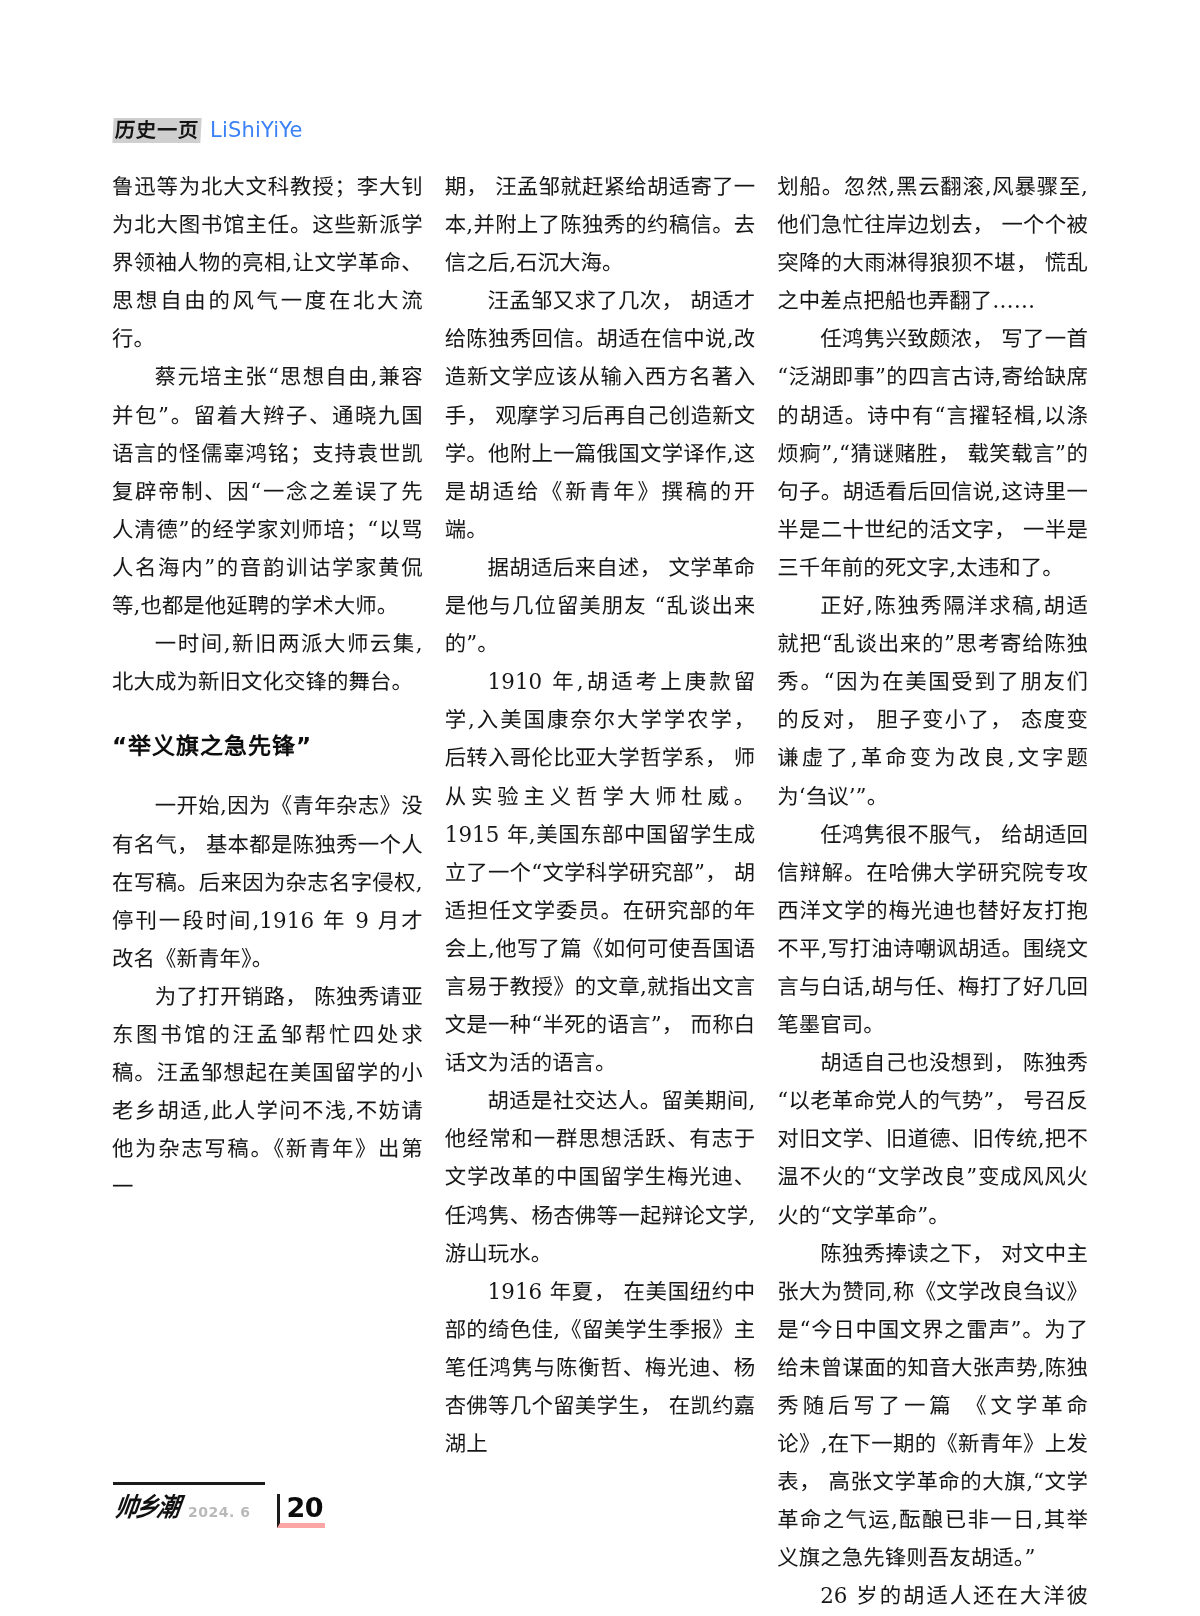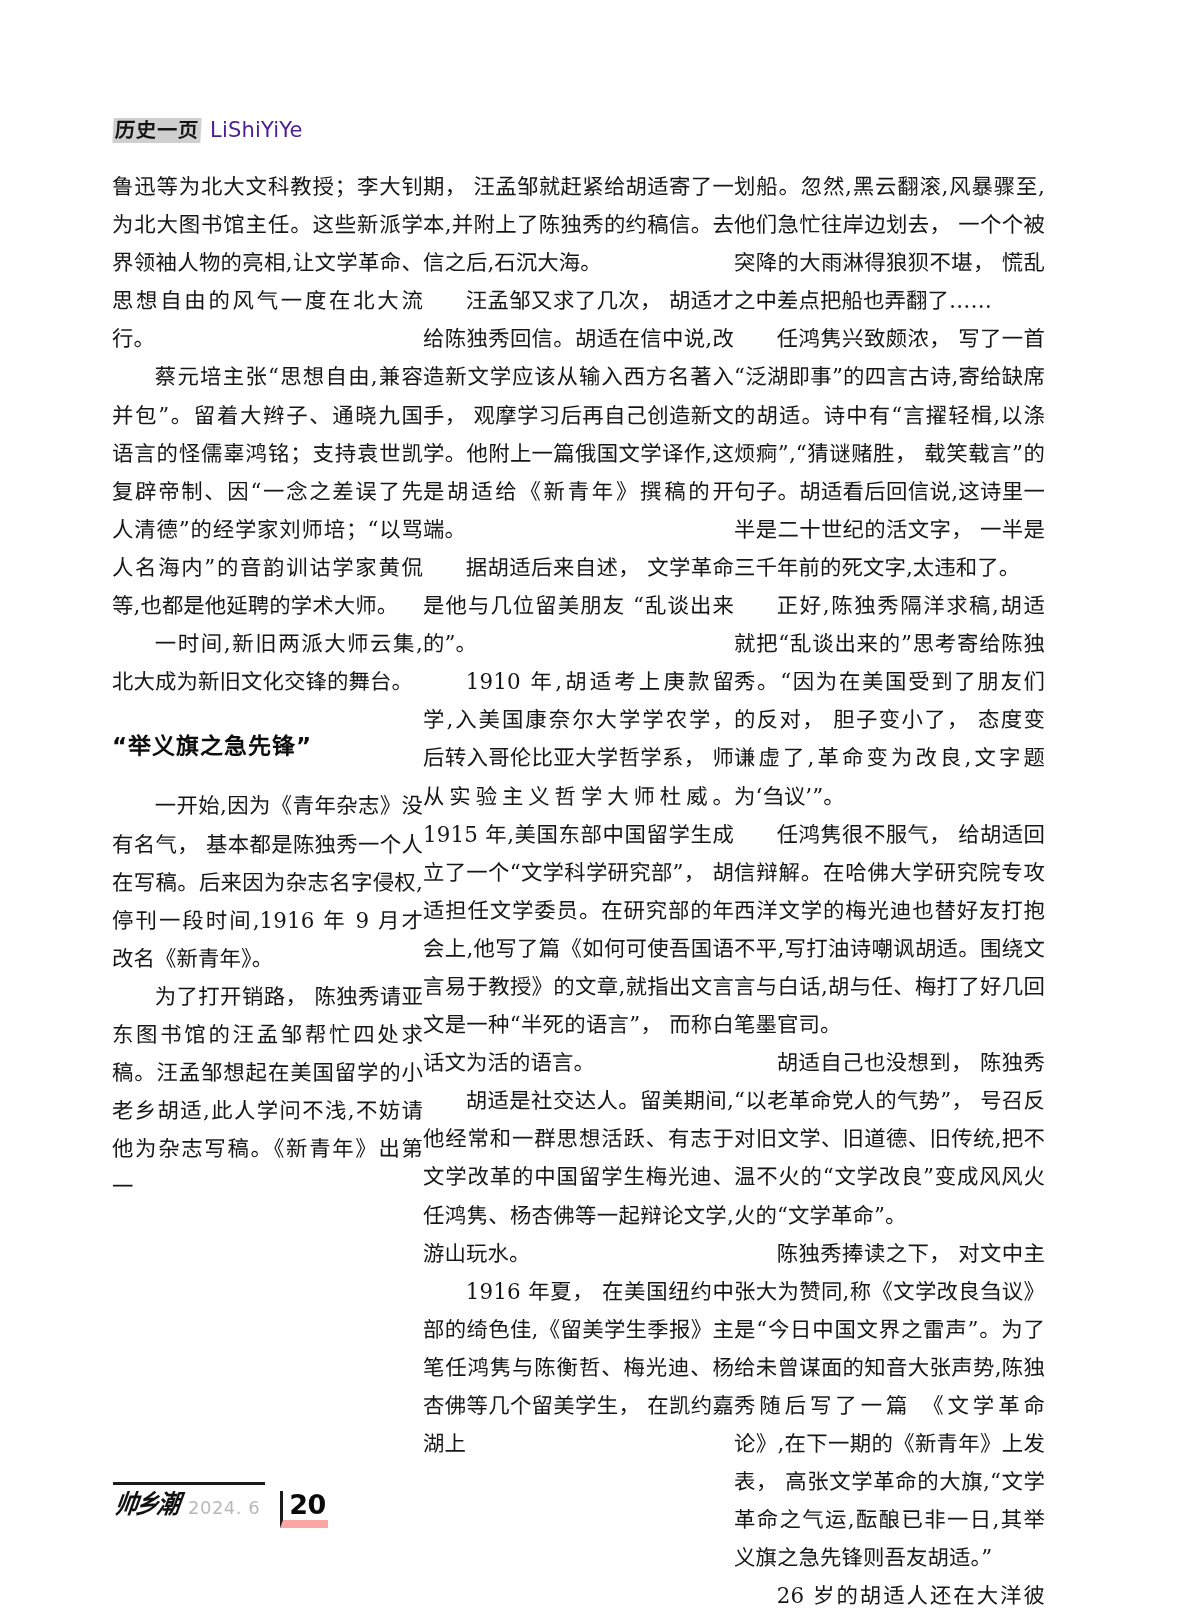--- a/index.html
+++ b/index.html
@@ -45,32 +45,33 @@
     color: #141414;
     background: #cfcfcf;
     padding: 1px 2px 2px 2px;
     line-height: 1.12;
     transform: skewX(-3deg);
   }
   .rh-en {
     font-family: "DejaVu Sans", "Liberation Sans", sans-serif;
     font-size: 21px;
     font-weight: 400;
-    color: #4c1d95;
+    color: #3b82f6;
     letter-spacing: 0.2px;
   }
 
   
   .columns {
     position: absolute;
     left: 112px;
     top: 168px;
     width: 976px;
     height: 1255px;
     display: flex;
+    gap: 22px;
   }
   .col {
     width: 311px;
     position: relative;
   }
 
   .col p {
     margin: 0;
     font-size: 21.4px;
     line-height: 38.1px;
@@ -125,31 +126,32 @@
     font-style: italic;
     font-size: 23px;
     color: #111111;
     letter-spacing: -2px;
     transform: skewX(-8deg) scaleY(1.12);
     transform-origin: left bottom;
     white-space: nowrap;
   }
   .issue-date {
     font-family: "DejaVu Sans", "Liberation Sans", sans-serif;
-    font-size: 18px;
+    font-size: 14px;
     color: #b9b9b9;
     letter-spacing: 0.5px;
     padding-left: 4px;
+    font-weight: bold;
   }
   .page-number-wrap {
     position: relative;
-    margin-left: 12px;
+    margin-left: 19px;
     padding: 0 2px 2px 6px;
     border-left: 3px solid #1b1b1b;
-    border-bottom: 8px solid #fca5a5;
+    border-bottom: 5px solid #fca5a5;
   }
   .page-number {
     font-family: "DejaVu Sans", "Liberation Sans", sans-serif;
     font-weight: 700;
     font-size: 27px;
     color: #0b0b0b;
     line-height: 1;
     letter-spacing: -0.5px;
   }
 </style>

